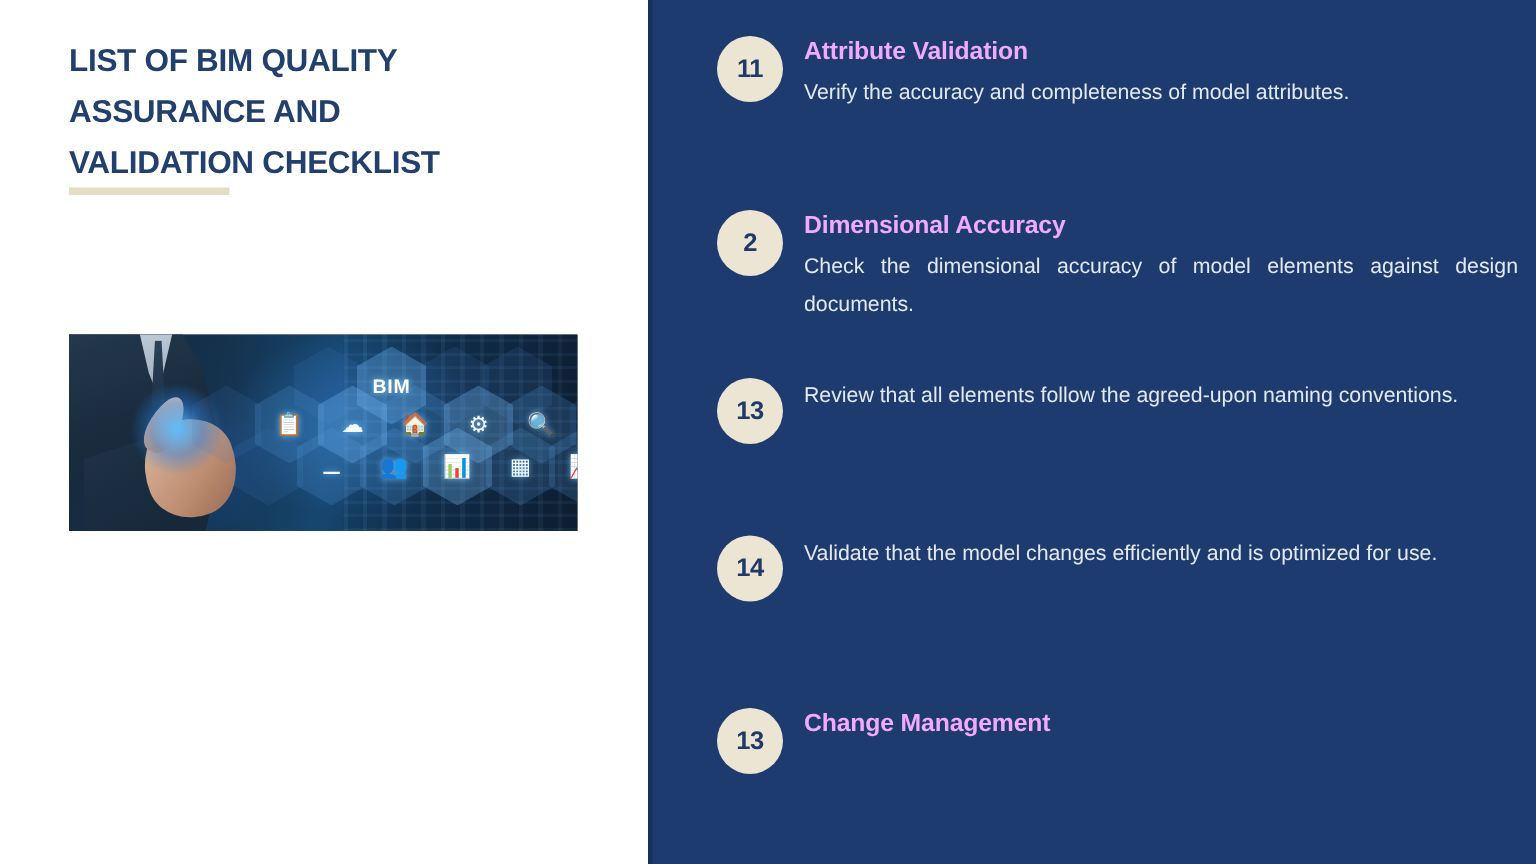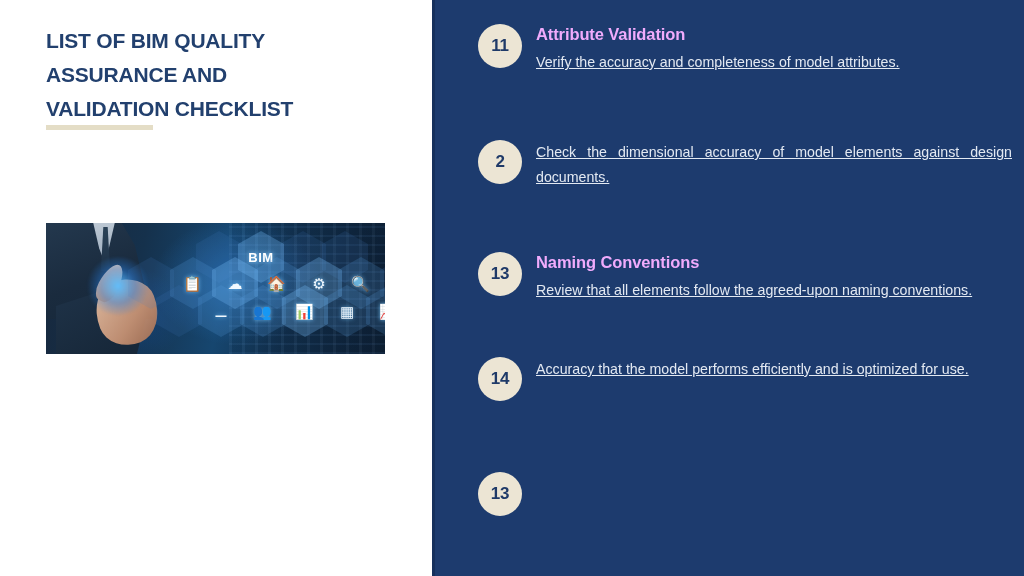--- a/index.html
+++ b/index.html
@@ -263,21 +263,20 @@
   }
   .item-desc {
     color: #e3e9f2;
     font-family: "Liberation Sans", sans-serif;
     font-weight: normal;
     font-size: 14.2px;
     line-height: 25px;
     text-align: justify;
     text-justify: inter-word;
     margin: 0;
-    text-decoration: underline;
   }
 </style>
 </head>
 <body>
 
 <div id="slide">
 
   <div id="left-panel">
 
     <div id="page-title">LIST OF BIM QUALITY
@@ -356,39 +355,40 @@
       <div class="item-badge">11</div>
       <div class="item-body">
         <p class="item-heading">Attribute Validation</p>
         <p class="item-desc">Verify the accuracy and completeness of model attributes.</p>
       </div>
     </div>
 
     <div class="checklist-item" style="top:140px;">
       <div class="item-badge">2</div>
       <div class="item-body">
+        <p class="item-heading">Dimensional Accuracy</p>
         <p class="item-desc">Check the dimensional accuracy of model elements against design documents.</p>
       </div>
     </div>
 
     <div class="checklist-item" style="top:252px;">
       <div class="item-badge">13</div>
       <div class="item-body">
-        <p class="item-heading">Naming Conventions</p>
         <p class="item-desc">Review that all elements follow the agreed-upon naming conventions.</p>
       </div>
     </div>
 
     <div class="checklist-item" style="top:357px;">
       <div class="item-badge">14</div>
       <div class="item-body">
-        <p class="item-desc">Accuracy that the model performs efficiently and is optimized for use.</p>
+        <p class="item-desc">Validate that the model changes efficiently and is optimized for use.</p>
       </div>
     </div>
 
     <div class="checklist-item" style="top:472px;">
       <div class="item-badge">13</div>
       <div class="item-body">
+        <p class="item-heading">Change Management</p>
       </div>
     </div>
 
   </div>
 </div>
 
 </body></html>

